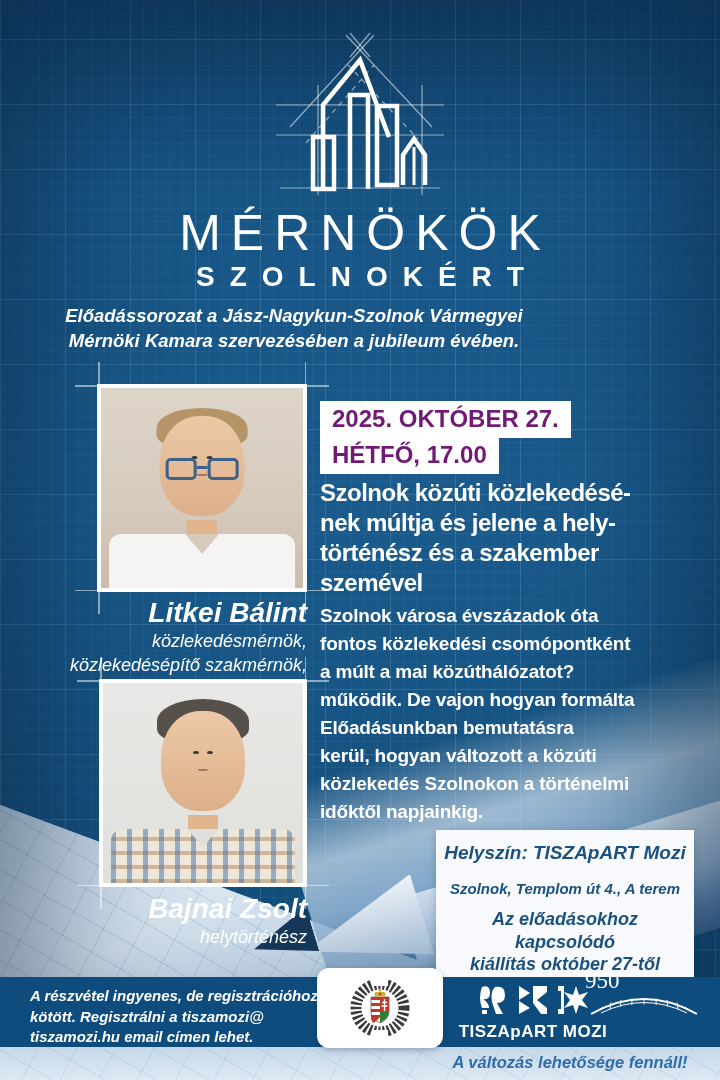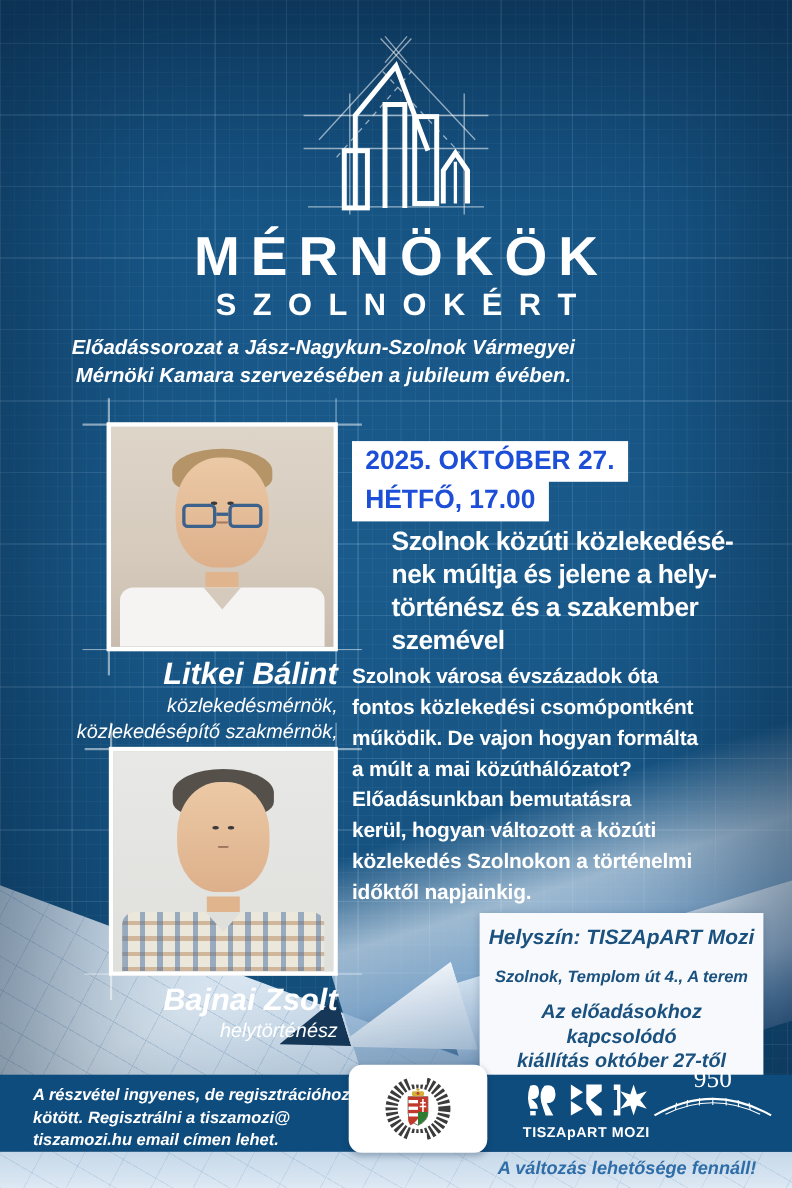--- a/index.html
+++ b/index.html
@@ -29,21 +29,21 @@
     background:linear-gradient(180deg,rgba(216,230,244,0) 0%,rgba(216,230,244,.7) 38%,rgba(150,185,218,.85) 62%,rgba(90,130,170,.55) 100%);}
   .pencil-body{position:absolute;left:408px;top:842px;width:370px;height:122px;z-index:1;transform:rotate(-17deg);
     background:linear-gradient(180deg,#cfe0ef 0%,#9db9d6 45%,#5d87b0 78%,#3f6b96 100%);}
   .pencil-cone{position:absolute;left:303px;top:890px;width:122px;height:84px;z-index:1;transform:rotate(-17deg);
     background:linear-gradient(180deg,#eef3f9,#a9c2da);clip-path:polygon(0 52%,100% 0,100% 100%);}
   .pencil-tip{position:absolute;left:252px;top:915px;width:62px;height:46px;z-index:1;transform:rotate(-17deg);
     background:#17395a;clip-path:polygon(0 55%,100% 0,100% 100%);}
   
   .logo-svg{position:absolute;left:270px;top:26px;width:180px;height:172px;z-index:2;}
   .title1{position:absolute;left:0;top:204px;width:720px;text-align:center;z-index:2;
-    font-size:50px;font-weight:700;letter-spacing:10px;text-indent:10px;}
+    font-size:50px;font-weight:400;letter-spacing:10px;text-indent:10px;}
   .title2{position:absolute;left:0;top:261px;width:720px;text-align:center;z-index:2;
     font-size:28px;font-weight:700;letter-spacing:15px;text-indent:15px;}
   .subtitle{position:absolute;left:0;top:304px;width:588px;text-align:center;z-index:2;
     font-size:18.5px;font-style:italic;font-weight:700;line-height:1.35;}
   
   .photo{position:absolute;z-index:2;border:4px solid #fff;box-sizing:border-box;background:#ccc;}
   .photo1{left:97px;top:384px;width:210px;height:208px;}
   .photo2{left:99px;top:679px;width:208px;height:208px;}
   .guide{position:absolute;background:rgba(255,255,255,.5);z-index:1;}
   .g-h{height:1.5px;left:-26px;right:-26px;}
@@ -74,44 +74,44 @@
   .glasses{position:absolute;top:35%;left:50%;transform:translateX(-50%);width:36%;height:11%;}
   .lens{position:absolute;top:0;width:42%;height:100%;border:3px solid #3c618a;border-radius:5px;box-sizing:border-box;}
   .lens-l{left:0;} .lens-r{right:0;}
   .bridge{position:absolute;left:42%;right:42%;top:38%;height:3px;background:#3c618a;}
   
   .caption{position:absolute;left:40px;width:267px;text-align:right;z-index:2;}
   .cap1{top:597px;} .cap2{top:893px;}
   .cap-name{font-size:28px;font-weight:800;font-style:italic;line-height:1.15;}
   .cap-role{font-size:18px;font-weight:500;font-style:italic;line-height:1.35;}
   
-  .badge{position:absolute;left:320px;z-index:2;background:#fff;color:#1d4ed8;
+  .badge{position:absolute;left:320px;z-index:2;background:#fff;color:#701a75;
     font-size:24px;font-weight:800;padding:4px 12px 5px;white-space:nowrap;}
   .badge-date{top:401px;} .badge-time{top:437px;}
   .event-title{position:absolute;left:320px;top:478px;z-index:2;font-size:24px;font-weight:800;
-    letter-spacing:-.5px;line-height:30px;white-space:nowrap;margin-left:36px;}
+    letter-spacing:-.5px;line-height:30px;white-space:nowrap;}
   .event-desc{position:absolute;left:320px;top:602px;z-index:2;font-size:19px;font-weight:700;
     letter-spacing:-.2px;line-height:28px;white-space:nowrap;}
   
   .venue-box{position:absolute;left:436px;top:830px;width:258px;z-index:3;background:#f7f9fc;
     color:#1a517f;text-align:center;font-style:italic;padding:12px 8px 14px;box-sizing:border-box;
     box-shadow:0 2px 8px rgba(10,40,70,.25);}
   .venue-h{font-size:19px;font-weight:700;}
   .venue-a{font-size:15px;font-weight:600;margin-top:16px;}
   .venue-note{font-size:18px;font-weight:600;line-height:1.25;margin-top:11px;}
   
   .footer-band{position:absolute;left:0;top:977px;width:720px;height:70px;z-index:4;background:#0e4c7d;}
   .registration{position:absolute;left:30px;top:986px;z-index:5;font-size:15px;font-style:italic;
     font-weight:700;line-height:1.38;white-space:nowrap;}
   .kamara-box{position:absolute;left:317px;top:968px;width:126px;height:80px;z-index:5;background:#fff;
     border-radius:12px;display:flex;align-items:center;justify-content:center;box-shadow:0 2px 6px rgba(10,40,70,.3);}
   .tiszapart{position:absolute;left:452px;top:983px;width:162px;z-index:5;text-align:center;}
   .tiles{display:flex;justify-content:center;gap:5px;}
-  .tp-label{margin-top:5px;font-size:13px;font-weight:800;letter-spacing:.5px;}
-  .szolnok{position:absolute;left:585px;top:969px;width:126px;z-index:5;text-align:center;
+  .tp-label{margin-top:5px;font-size:17px;font-weight:800;letter-spacing:.5px;}
+  .szolnok{position:absolute;left:585px;top:969px;width:126px;z-index:5;
     font-family:"Liberation Serif",serif;}
   .sz-950{font-size:23px;line-height:1;}
   .sz-name{font-size:26px;line-height:1;letter-spacing:1px;margin-top:1px;}
   .tagline{position:absolute;left:420px;top:1053px;width:300px;z-index:5;text-align:center;
     font-size:16.5px;font-style:italic;font-weight:700;color:#2e6da8;}
 </style>
 </head>
 <body>
 
 <div class="poster">
@@ -213,22 +213,22 @@
   <div class="event-title">
     <div>Szolnok közúti közlekedésé-</div>
     <div>nek múltja és jelene a hely-</div>
     <div>történész és a szakember</div>
     <div>szemével</div>
   </div>
 
   <div class="event-desc">
     <div>Szolnok városa évszázadok óta</div>
     <div>fontos közlekedési csomópontként</div>
+    <div>a múlt a mai közúthálózatot?</div>
     <div>működik. De vajon hogyan formálta</div>
-    <div>a múlt a mai közúthálózatot?</div>
     <div>Előadásunkban bemutatásra</div>
     <div>kerül, hogyan változott a közúti</div>
     <div>közlekedés Szolnokon a történelmi</div>
     <div>időktől napjainkig.</div>
   </div>
 
   <div class="venue-box">
     <div class="venue-h">Helyszín: TISZApART Mozi</div>
     <div class="venue-a">Szolnok, Templom út 4., A terem</div>
     <div class="venue-note">

